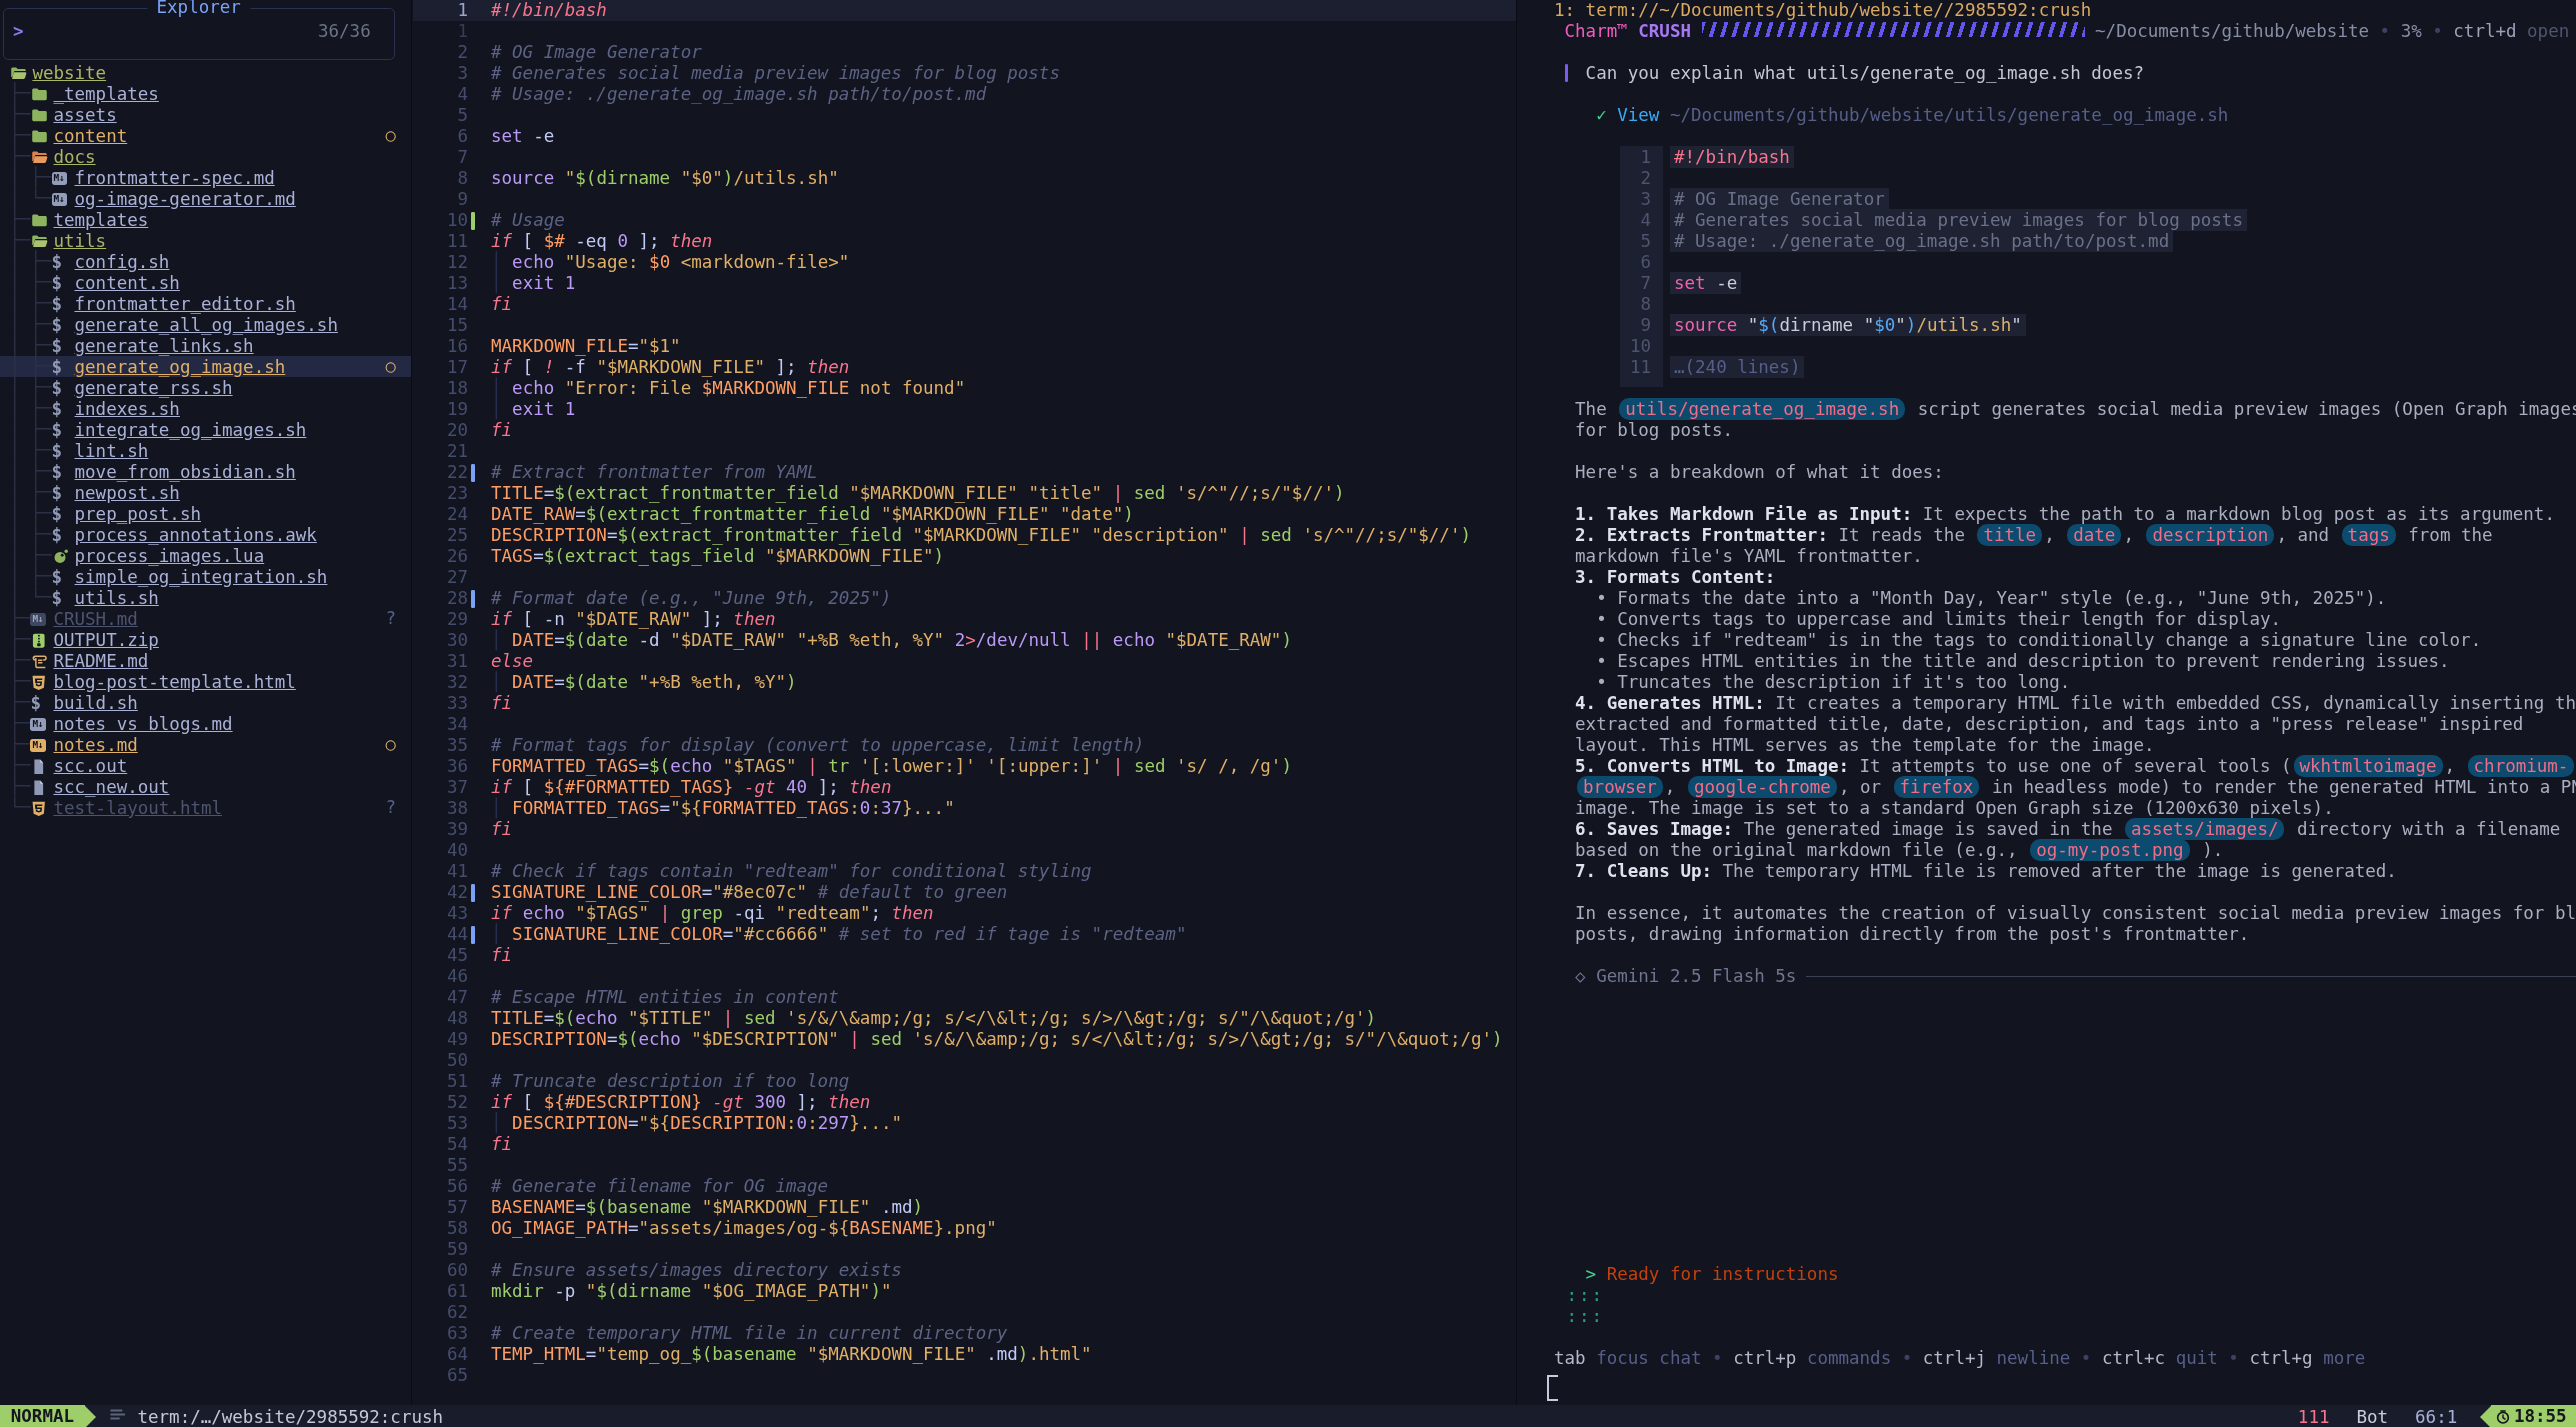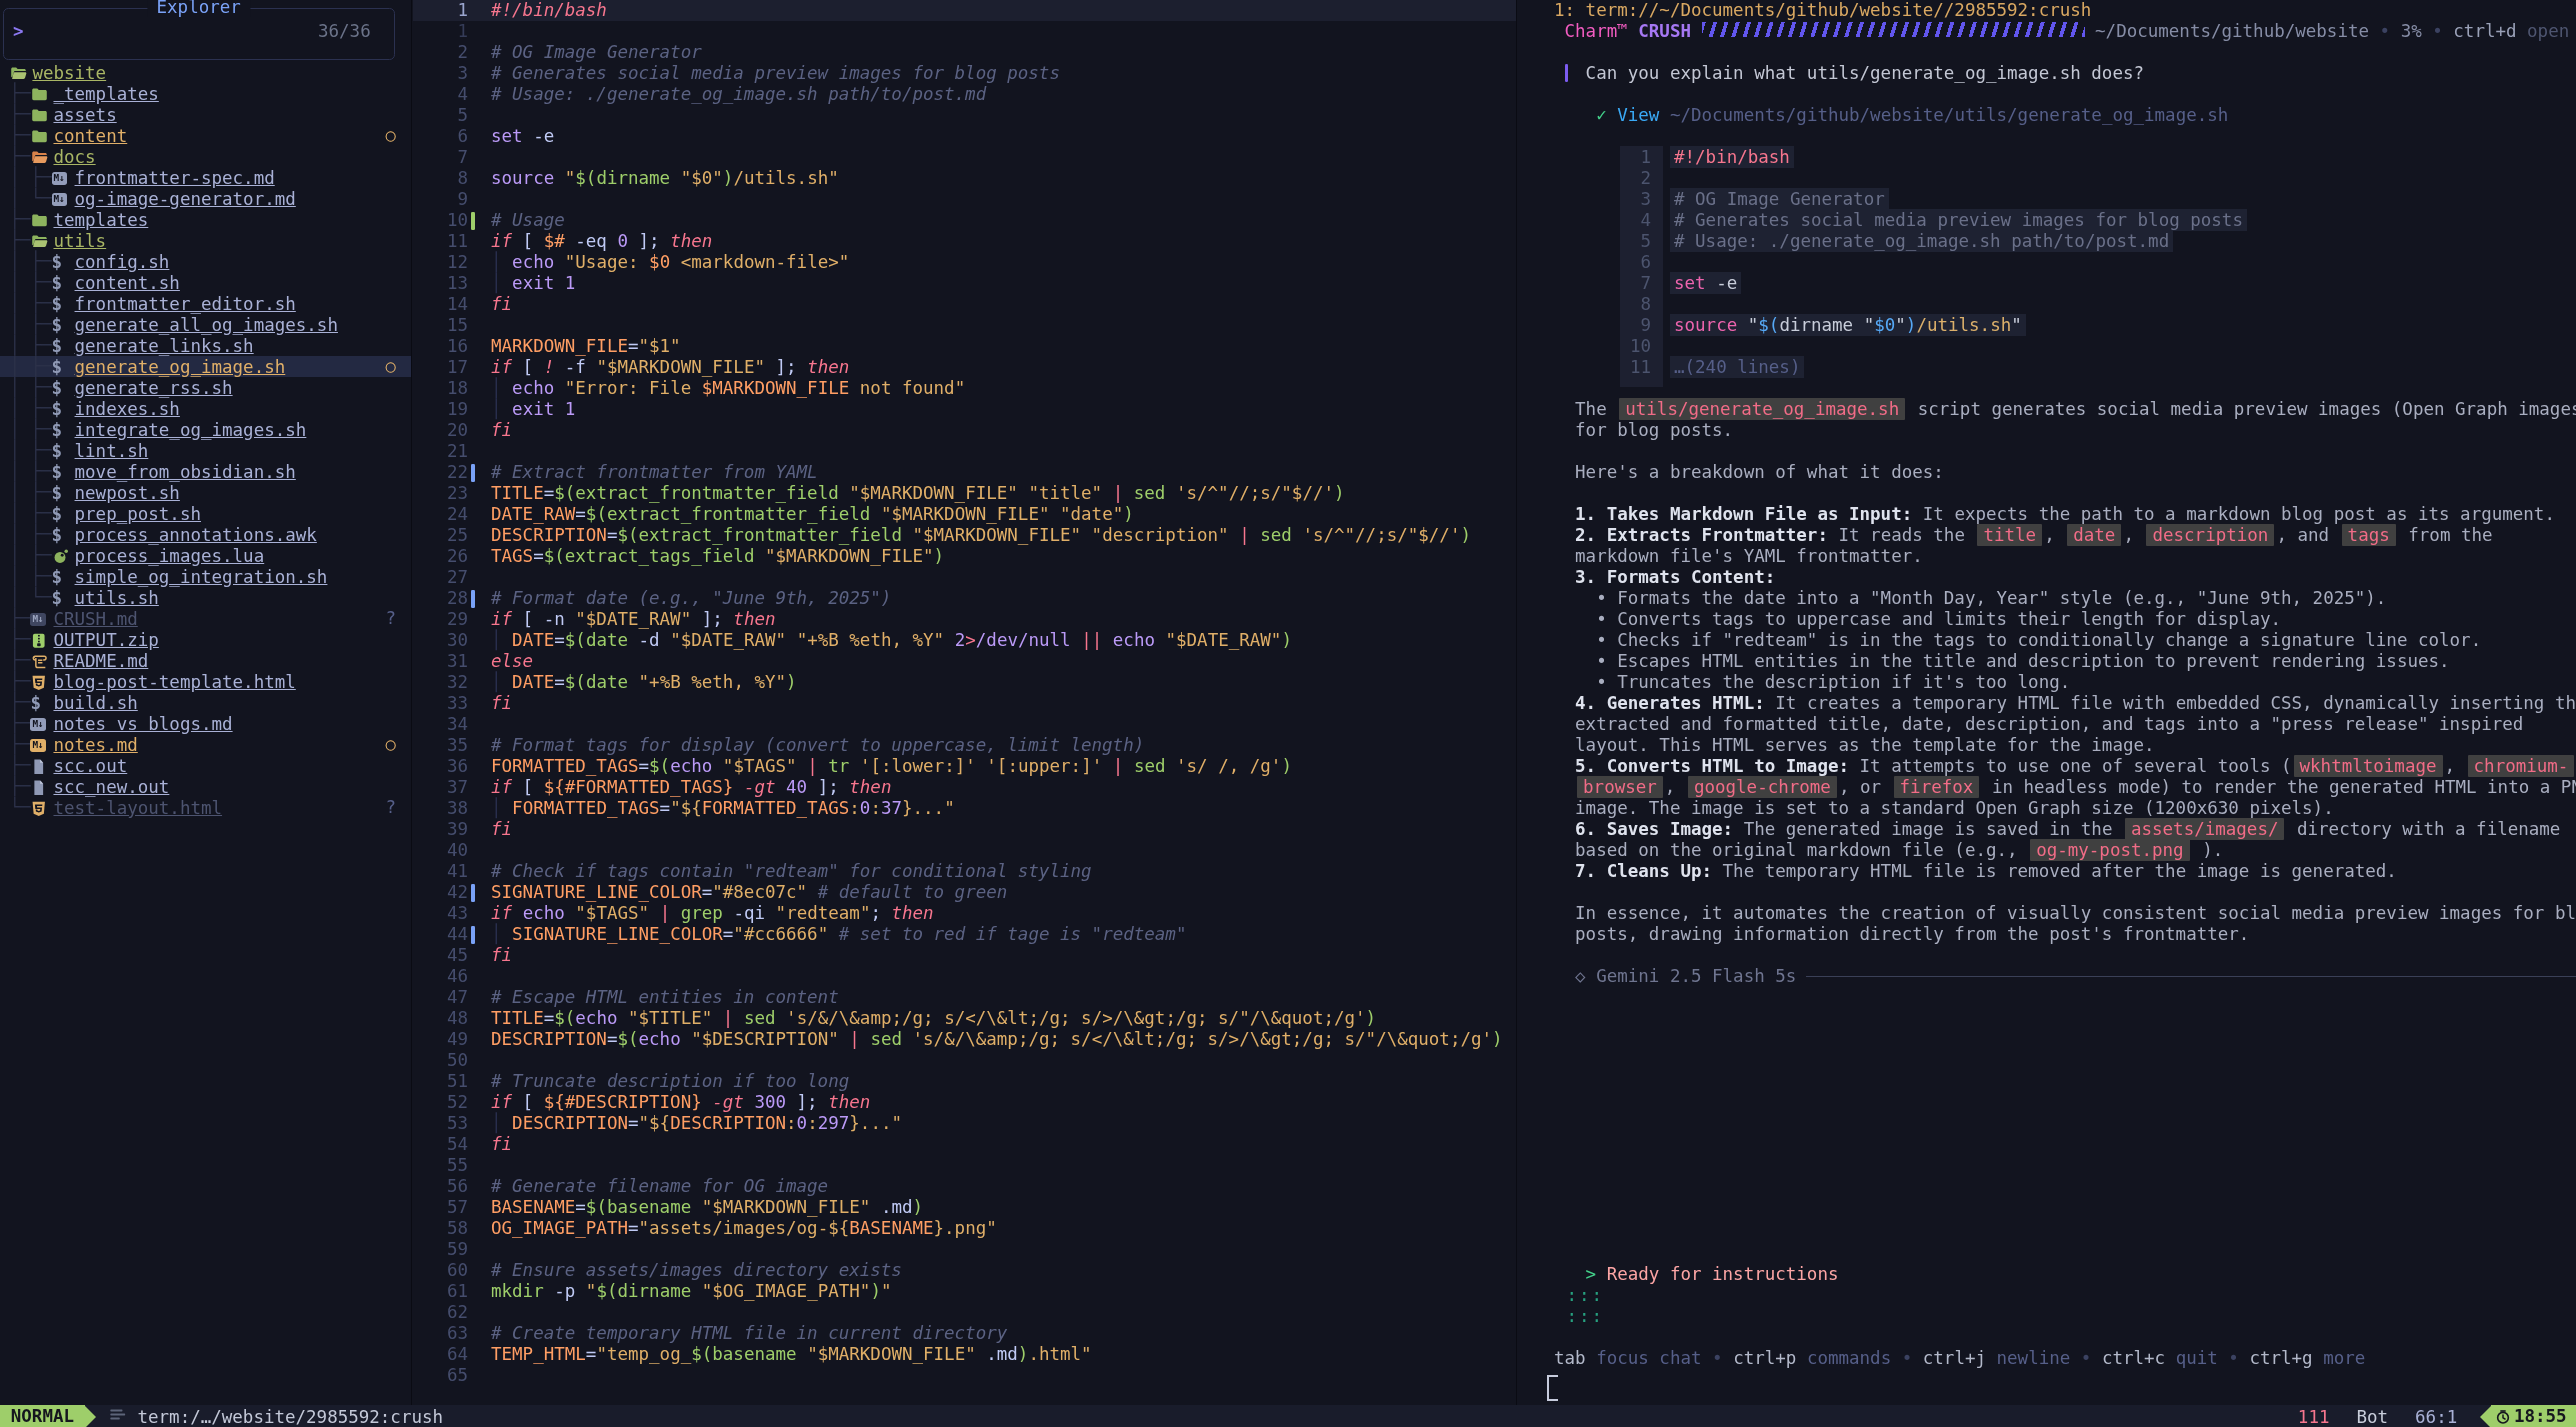--- a/index.html
+++ b/index.html
@@ -60,25 +60,25 @@
   .hpath{color:#868da6;} .hsep{color:#3b4261;} .hkey{color:#9aa1b8;} .hact{color:#4e5570;}
   .qbar{position:absolute;left:10.8px;top:1.3px;width:3.4px;height:18px;background:#7c5cf0;border-radius:1.3px;}
   .qtext{color:#c3c7d4;}
   .tcheck{color:#43d08a;} .tverb{color:#3aa9f5;} .tpath{color:#565f89;}
   .gutbg{position:absolute;left:66px;width:43px;background:#1d2030;z-index:0;}
   .cnum{display:inline-block;width:97px;text-align:right;color:#4c546e;position:relative;z-index:1;}
   .codechip{background:#1e2232;padding:1.3px 4px;margin-left:19px;position:relative;z-index:1;}
   .ck-red{color:#f7768e;} .ck-cm{color:#6a7089;} .ck-mag{color:#ee64ae;} .ck-bl{color:#56a8f5;}
   .ck-w{color:#c8cdda;} .ck-y{color:#dcb06b;} .ck-dim{color:#565f89;}
   .t{color:#a9aec0;} .b{color:#dfe3ee;font-weight:bold;}
-  .chip{background:#404040;color:#f16c87;border-radius:1px;padding:1.3px 6px;margin:0 2px;}
+  .chip{background:#0c4a6e;color:#f16c87;border-radius:10px;padding:1.3px 6px;margin:0 2px;}
   .rlabel{color:#6f7590;}
   .hrline{display:inline-block;flex:1;height:1.3px;background:#3a4057;margin-left:9.4px;vertical-align:middle;}
   .rrow{display:flex;align-items:center;}
-  .rdyp{color:#43d08a;} .rdyt{color:#fca5a5;margin-top:32px;}
+  .rdyp{color:#43d08a;} .rdyt{color:#c2410c;margin-top:32px;}
   .dots{color:#27a17f;letter-spacing:2px;}
   .hk{color:#b3b9ca;} .hl{color:#565f89;} .hs{color:#3b4261;}
   #cursorbr{position:absolute;left:1547px;top:1375px;width:8.7px;height:21.5px;border:2px solid #c6cbdc;border-right:none;}
 
   
   #statusbar{position:absolute;left:0;top:1405px;width:2576px;height:23px;background:#191c2b;display:flex;align-items:center;justify-content:center;}
   .sb-mode{background:#9ece6a;color:#15161e;font-weight:bold;height:23px;line-height:23px;padding:0 10.8px;}
   .sb-arrow-r{width:0;height:0;border-top:11.4px solid transparent;border-bottom:11.4px solid transparent;border-left:11.4px solid #9ece6a;}
   .sb-file{color:#c3c8d8;margin-left:10.8px;}
   .sb-licon{margin-left:13.4px;display:inline-block;}

